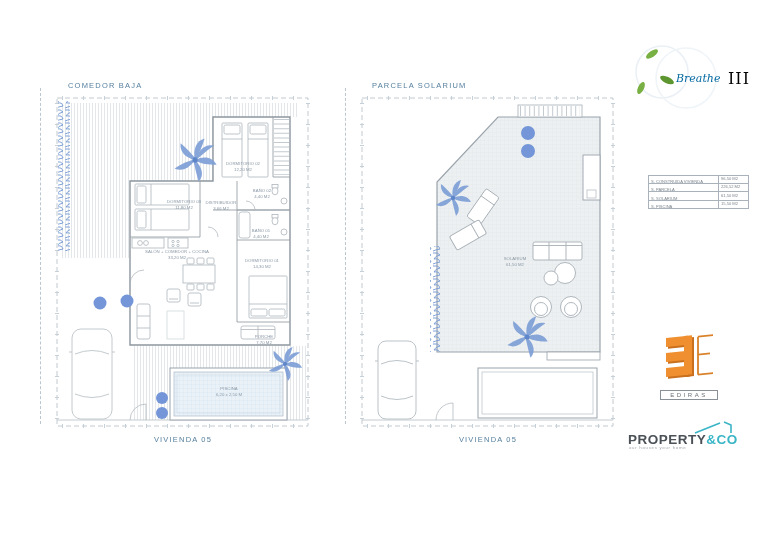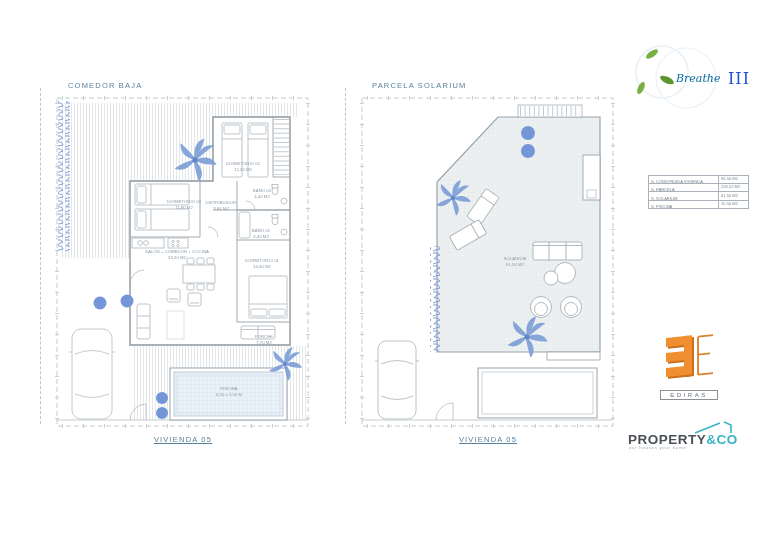--- a/index.html
+++ b/index.html
@@ -3,21 +3,21 @@
 <meta charset="utf-8">
 <style>
   * { margin:0; padding:0; box-sizing:border-box; }
   html,body { width:770px; height:535px; background:#ffffff; overflow:hidden;
               font-family:"Liberation Sans", sans-serif; }
   .page { position:relative; width:770px; height:535px; background:#fff; }
 
   
   .plan { position:absolute; width:256px; height:372px; }
   .plan-title { position:absolute; font-size:7.5px; letter-spacing:1.2px; color:#56809f; white-space:nowrap; }
-  .plan-footer { position:absolute; left:50%; transform:translateX(-50%); font-size:7.5px; letter-spacing:1.2px; color:#56809f; white-space:nowrap;text-decoration:underline; }
+  .plan-footer { position:absolute; left:50%; transform:translateX(-50%); font-size:7.5px; letter-spacing:1.2px; color:#56809f; white-space:nowrap; }
   .plansvg { position:absolute; left:0; top:18px; }
   .rlabel { position:absolute; transform:translate(-50%,-50%) scale(0.72); text-align:center;
             font-size:6px; line-height:1.3; color:#8b99a6; white-space:nowrap; }
   .dimline { position:absolute; width:0; border-left:1px dashed #bcc6ce; }
 
   
   .sumtable { position:absolute; width:101px; }
   .sumtitle { height:8px; overflow:hidden; }
   .trow { display:flex; align-items:center; height:8.5px; border:1px solid #a9b2ba; border-top:none; background:#fff; }
   .trow.first { border-top:1px solid #a9b2ba; }
@@ -25,21 +25,21 @@
   .tc.v { width:30px; height:100%; border-left:1px solid #a9b2ba; padding-left:2px; display:flex; align-items:center; overflow:hidden; }
   .t { display:inline-block; font-size:6px; transform:scale(0.68); transform-origin:left center; white-space:nowrap; color:#7d868d; }
 
   
   .brand { position:absolute; width:142px; height:72px; }
   .brand-main { position:absolute; left:19px; top:14px; font-family:"DejaVu Serif", serif; font-weight:bold;
                 font-size:16px; letter-spacing:0.5px; color:#3b5b86; }
   .brand-script { position:absolute; left:48px; top:34px; font-family:"DejaVu Serif", serif; font-style:italic;
                   font-size:11px; color:#0369a1; }
   .brand-numeral { position:absolute; left:100px; top:31px; font-family:"DejaVu Serif", serif;
-                   font-size:16px; letter-spacing:1px; color:#1d4ed8; }
+                   font-size:16px; letter-spacing:1px; color:#000000; }
 
   
   .ediras { position:absolute; width:72px; }
   .edirasbox { margin-left:4px; width:58px; border:1px solid #8a9098; text-align:center; padding:1px 0;
                font-size:6px; letter-spacing:2.5px; color:#6a7076; }
 
   
   .property { position:absolute; width:140px; height:36px; }
   .roofsvg { position:absolute; left:66px; top:0; }
   .pline { position:absolute; left:0; top:9px; white-space:nowrap; }

